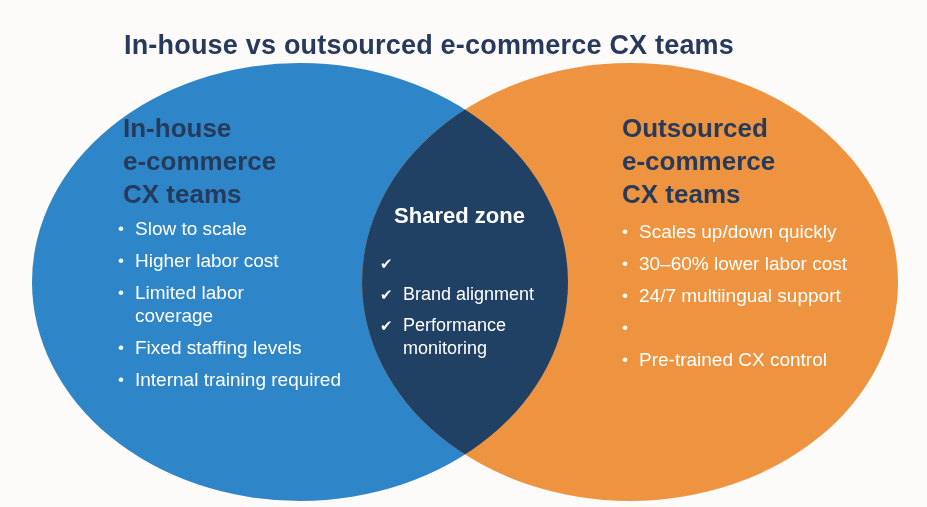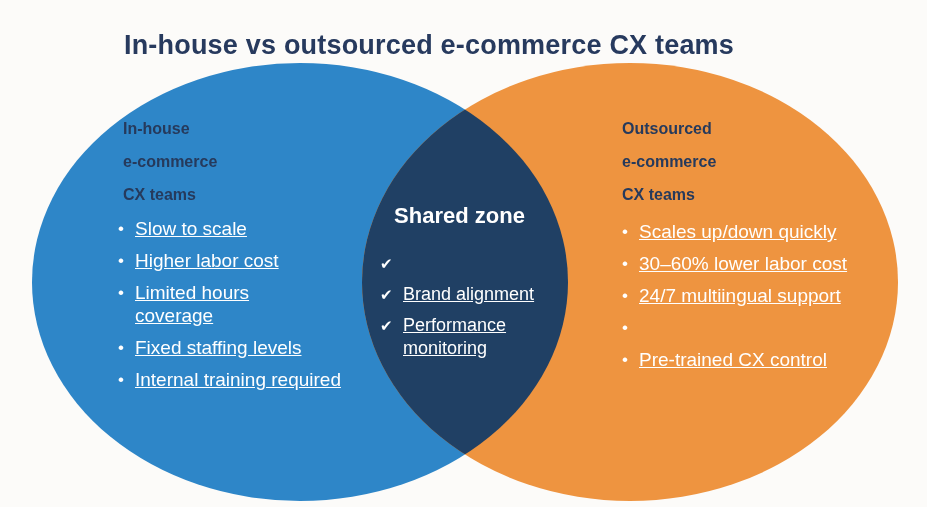--- a/index.html
+++ b/index.html
@@ -27,21 +27,21 @@
     width: 858px;
     text-align: center;
     font-size: 27px;
     font-weight: 800;
     letter-spacing: 0.2px;
     color: #273a5e;
     white-space: nowrap;
   }
   .circle-heading {
     position: absolute;
-    font-size: 16px;
+    font-size: 26px;
     font-weight: 700;
     line-height: 33px;
     color: #263a5c;
     white-space: pre-line;
   }
   .heading-left  { left: 123px; top: 112px; }
   .heading-right { left: 622px; top: 112px; }
   .item-list {
     position: absolute;
     list-style: none;
@@ -70,21 +70,20 @@
     color: #ffffff;
     font-size: 17px;
     line-height: 23px;
   }
   .marker.check {
     width: 23px;
     font-size: 15px;
   }
   .item-text {
     white-space: pre-line;
-    text-decoration: underline;
   }
   .shared-heading {
     position: absolute;
     left: 357px;
     top: 203px;
     width: 205px;
     text-align: center;
     font-size: 22px;
     font-weight: 700;
     color: #ffffff;
@@ -117,21 +116,21 @@
     <li>
       <span class="marker">•</span>
       <span class="item-text">Slow to scale</span>
     </li>
     <li>
       <span class="marker">•</span>
       <span class="item-text">Higher labor cost</span>
     </li>
     <li>
       <span class="marker">•</span>
-      <span class="item-text">Limited hours
+      <span class="item-text">Limited labor
 coverage</span>
     </li>
     <li>
       <span class="marker">•</span>
       <span class="item-text">Fixed staffing levels</span>
     </li>
     <li>
       <span class="marker">•</span>
       <span class="item-text">Internal training required</span>
     </li>

